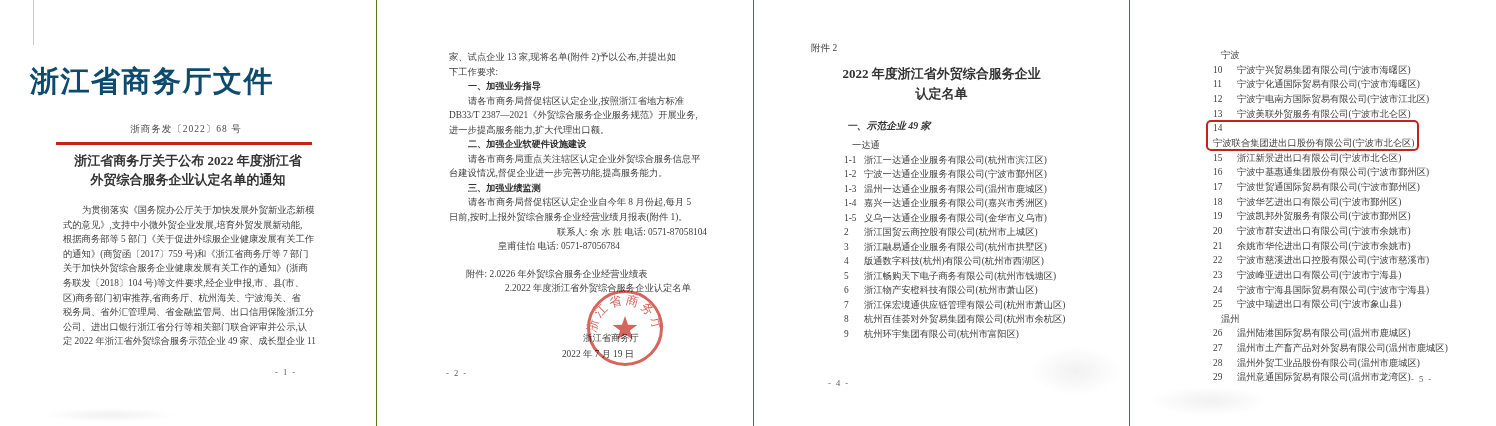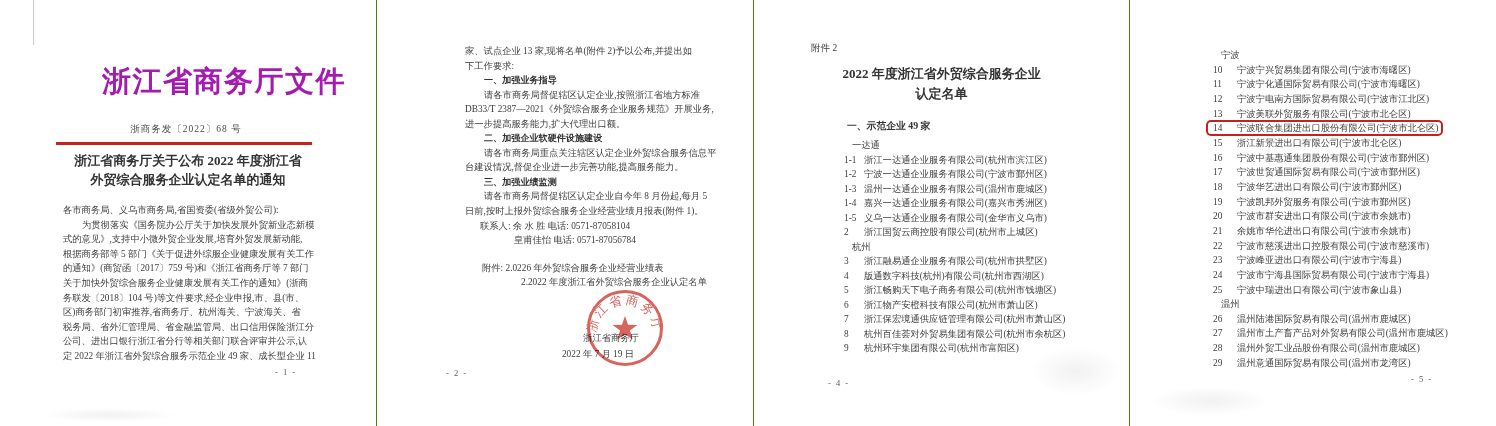--- a/index.html
+++ b/index.html
@@ -14,87 +14,86 @@
   #page1{left:0;width:376px;}
   #page2{left:377px;width:376px;}
   #page3{left:754px;width:375px;}
   #page4{left:1130px;width:366px;}
 
   
   .edge-line{position:absolute;left:33px;top:0;width:1px;height:45px;background:#c9c9c9;}
   .smudge{position:absolute;background:radial-gradient(ellipse at center,rgba(0,0,0,0.055),rgba(0,0,0,0) 70%);}
 
   
-  .p1-header{position:absolute;top:62px;left:30px;right:30px;text-align:right;
-    font-size:29px;font-weight:bold;color:#a21caf;letter-spacing:1.5px;white-space:nowrap;}
+  .p1-header{position:absolute;top:62px;left:30px;right:30px;text-align:left;
+    font-size:29px;font-weight:bold;color:#0c4a6e;letter-spacing:1.5px;white-space:nowrap;}
   .p1-docnum{position:absolute;top:123px;left:0;right:4px;text-align:center;font-size:9.5px;letter-spacing:1px;color:#4a4a4a;}
   .p1-redline{position:absolute;top:142px;left:56px;width:256px;height:2.5px;background:#c9201a;}
   .p1-title{position:absolute;top:151px;left:20px;right:20px;text-align:center;
     font-size:13px;font-weight:bold;line-height:19px;color:#333;}
   .p1-body{position:absolute;top:203px;left:63px;width:248px;font-size:9.3px;line-height:14.6px;}
   .p1-footer{position:absolute;top:367px;left:275px;font-size:8.5px;letter-spacing:1.5px;color:#5a5a5a;}
 
   
   .tline{white-space:nowrap;}
   .tline.heading{font-weight:bold;font-family:"Liberation Sans","DejaVu Sans",sans-serif;font-size:9.1px;color:#333;}
   .tline.ind1{padding-left:19px;}
-  .tline.ind2{padding-left:15px;}
+  .tline.ind2{padding-left:15px;text-align:right;}
   .tline.ind3{padding-left:49px;}
   .tline.ind4{padding-left:17px;}
   .tline.ind5{padding-left:56px;}
   .tline.spacer{height:13px;}
 
   
-  .p2-body{position:absolute;top:44px;left:72px;width:258px;font-size:9.3px;line-height:14.55px;margin-left:16px;}
+  .p2-body{position:absolute;top:50px;left:72px;width:258px;font-size:9.3px;line-height:14.55px;}
   .p2-issuer{position:absolute;top:332px;left:179px;width:110px;text-align:center;font-size:9.3px;color:#3d3d3d;z-index:1;}
   .p2-date{position:absolute;top:348px;left:166px;width:110px;text-align:center;font-size:9.3px;color:#3d3d3d;z-index:1;}
   .p2-seal{position:absolute;left:208px;top:288px;width:80px;height:80px;z-index:2;
     opacity:0.85;mix-blend-mode:multiply;}
   .p2-footer{position:absolute;top:368px;left:69px;font-size:8.5px;letter-spacing:1.5px;color:#5a5a5a;}
 
   
   .p3-attach{position:absolute;top:42px;left:57px;font-size:9.5px;color:#3d3d3d;}
   .p3-title{position:absolute;top:64px;left:10px;right:10px;text-align:center;
     font-size:13px;font-weight:bold;line-height:20px;color:#333;}
-  .p3-section{position:absolute;top:120px;left:93px;font-size:9.8px;font-weight:bold;color:#333;}
+  .p3-section{position:absolute;top:120px;left:93px;font-size:9.8px;font-weight:bold;color:#333;font-style:italic;}
   .p3-list{position:absolute;top:138px;left:90px;right:20px;font-size:9.3px;line-height:14.5px;}
   .p3-footer{position:absolute;top:378px;left:74px;font-size:8.5px;letter-spacing:1.5px;color:#5a5a5a;}
 
   
   .p4-list{position:absolute;top:48px;left:83px;right:14px;font-size:9.3px;line-height:14.65px;}
   .p4-footer{position:absolute;top:374px;left:281px;font-size:8.5px;letter-spacing:1.5px;color:#5a5a5a;}
 
   
   .row{display:flex;align-items:baseline;white-space:nowrap;position:relative;}
   .row .num{flex:none;color:#3d3d3d;}
   .p3-list .row .num{width:20px;}
   .p4-list .row .num{width:24px;}
   .row.group .lbl{padding-left:8px;}
   .row .txt{white-space:nowrap;}
-  .row.highlight{width:fit-content;}
+  .row.highlight{width:fit-content;flex-direction:column;}
   .row.highlight::before{content:'';position:absolute;left:-7px;right:-5px;top:-1.5px;bottom:-0.5px;
     border:2px solid #c3231c;border-radius:5px;pointer-events:none;}
 </style>
 </head>
 <body>
 
 <div class="canvas">
 
   <div class="page sep" id="page1">
     <div class="edge-line"></div>
     <div class="p1-header">浙江省商务厅文件</div>
     <div class="p1-docnum">浙商务发〔2022〕68 号</div>
     <div class="p1-redline"></div>
     <div class="p1-title">
       <div>浙江省商务厅关于公布 2022 年度浙江省</div>
       <div>外贸综合服务企业认定名单的通知</div>
     </div>
     <div class="p1-body">
 
-    <div class="tline">各市商务局、义乌市商务局,省国资委(省级外贸公司):</div>
         <div class="tline ind1">为贯彻落实《国务院办公厅关于加快发展外贸新业态新模</div>
         <div class="tline">式的意见》,支持中小微外贸企业发展,培育外贸发展新动能,</div>
         <div class="tline">根据商务部等 5 部门《关于促进外综服企业健康发展有关工作</div>
         <div class="tline">的通知》(商贸函〔2017〕759 号)和《浙江省商务厅等 7 部门</div>
         <div class="tline">关于加快外贸综合服务企业健康发展有关工作的通知》(浙商</div>
         <div class="tline">务联发〔2018〕104 号)等文件要求,经企业申报,市、县(市、</div>
         <div class="tline">区)商务部门初审推荐,省商务厅、杭州海关、宁波海关、省</div>
         <div class="tline">税务局、省外汇管理局、省金融监管局、出口信用保险浙江分</div>
         <div class="tline">公司、进出口银行浙江省分行等相关部门联合评审并公示,认</div>
         <div class="tline">定 2022 年浙江省外贸综合服务示范企业 49 家、成长型企业 11</div>
@@ -172,25 +171,20 @@
         <div class="row item">
           <span class="num">1-5</span>
           <span class="txt">义乌一达通企业服务有限公司(金华市义乌市)</span>
           <span class="lbl"></span>
         </div>
         <div class="row item">
           <span class="num">2</span>
           <span class="txt">浙江国贸云商控股有限公司(杭州市上城区)</span>
           <span class="lbl"></span>
         </div>
-        <div class="row group">
-
-          <span class="txt"></span>
-          <span class="lbl">杭州</span>
-        </div>
         <div class="row item">
           <span class="num">3</span>
           <span class="txt">浙江融易通企业服务有限公司(杭州市拱墅区)</span>
           <span class="lbl"></span>
         </div>
         <div class="row item">
           <span class="num">4</span>
           <span class="txt">版通数字科技(杭州)有限公司(杭州市西湖区)</span>
           <span class="lbl"></span>
         </div>

